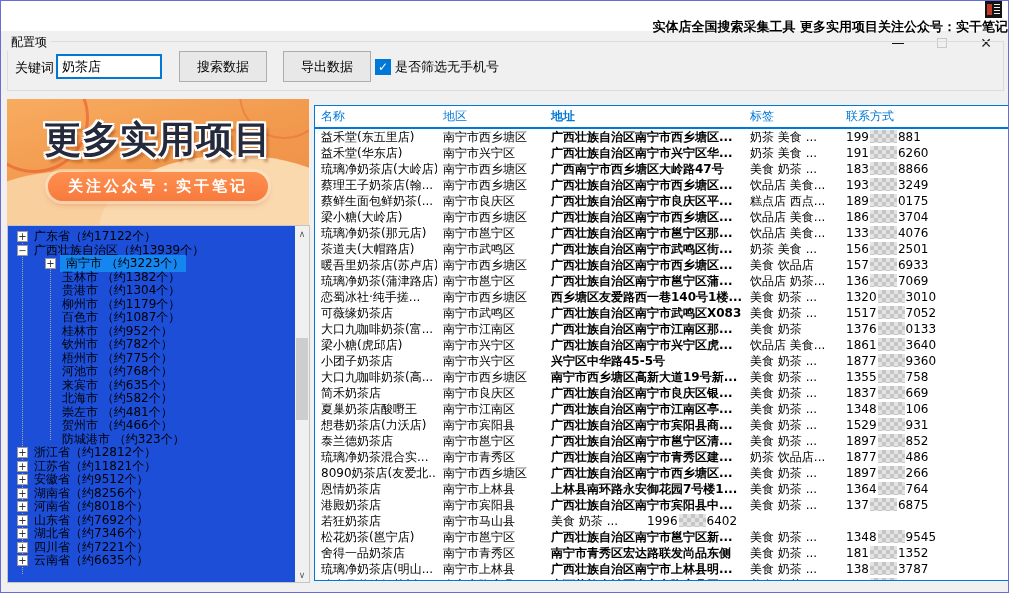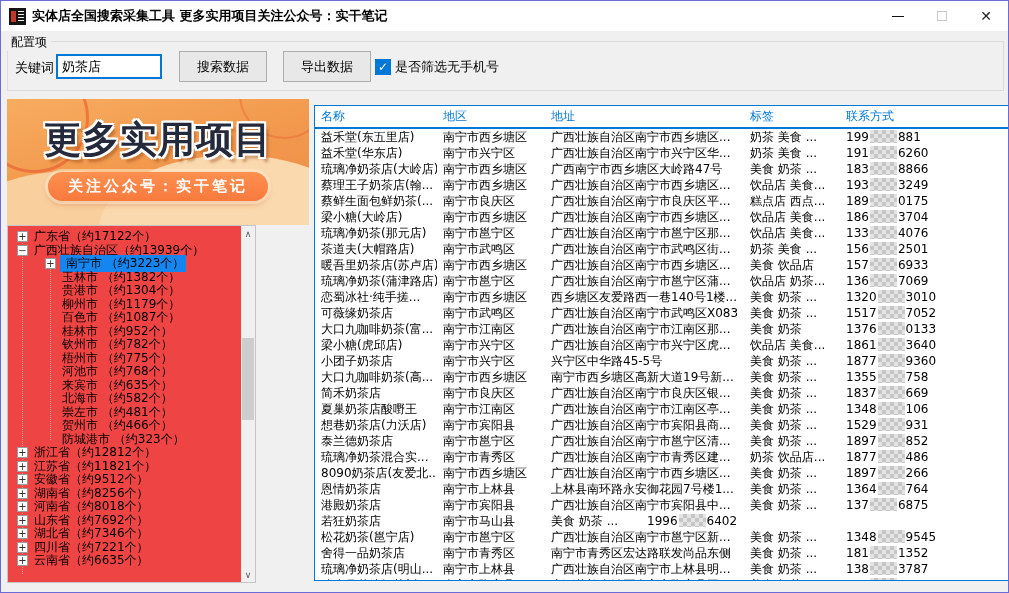--- a/index.html
+++ b/index.html
@@ -3,21 +3,21 @@
 <meta charset="utf-8">
 <style>
   * { margin:0; padding:0; box-sizing:border-box; }
   html,body { width:1009px; height:593px; }
   body { font-family:"DejaVu Sans","Liberation Sans",sans-serif; font-size:12px; color:#000; }
   .window { position:relative; width:1009px; height:593px; background:#f0f0f0;
             border:1px solid #6a6ad8; overflow:hidden; }
 
   
   .titlebar { position:absolute; top:0; left:0; right:0; height:30px; background:#ffffff;
-              display:flex; align-items:center; }
+              display:flex; align-items:flex-end;flex-direction:column; }
   .app-icon { width:17px; height:17px; margin:0 6px 0 8px; background:#141414; position:relative; flex:none; }
   .app-icon::before { content:""; position:absolute; left:2px; top:3px; width:5px; height:11px; background:#c0392b; }
   .app-icon::after { content:""; position:absolute; right:2px; top:3px; width:6px; height:11px;
                      background:repeating-linear-gradient(#eee 0 1px, #141414 1px 3px); }
   .title-text { font-weight:bold; font-size:13px; white-space:nowrap; }
   .win-controls { margin-left:auto; display:flex; height:100%; }
   .win-btn { width:44px; height:100%; display:flex; align-items:center; justify-content:center;
              font-size:13px; color:#222; }
   .min-glyph { width:12px; border-bottom:1px solid #111; height:1px; display:inline-block; }
   .max-glyph { width:10px; height:10px; border:1px solid #c9c9c9; display:inline-block; }
@@ -55,21 +55,21 @@
   .banner-headline { position:absolute; top:16px; width:100%; text-align:center; font-size:37px;
     font-weight:bold; letter-spacing:1px; color:#242a3b;
     text-shadow:-2px -2px 0 #fff, 2px -2px 0 #fff, -2px 2px 0 #fff, 2px 2px 0 #fff,
                  0 -2px 0 #fff, 0 2px 0 #fff, -2px 0 0 #fff, 2px 0 0 #fff, 4px 5px 3px rgba(140,60,10,.45); }
   .banner-pill { position:absolute; left:50%; transform:translateX(-50%); bottom:24px;
     padding:5px 20px; border-radius:17px; white-space:nowrap;
     background:linear-gradient(180deg,#fd9050,#f87a3d); color:#fff; font-size:15px; font-weight:bold;
     letter-spacing:3px; box-shadow:0 0 0 3px rgba(255,236,210,.55), 0 3px 6px rgba(190,70,20,.35); }
 
   
-  .tree { position:absolute; left:6px; top:224px; width:249px; height:358px; background:#ef4444;
+  .tree { position:absolute; left:6px; top:224px; width:303px; height:358px; background:#1d4ed8;
           border:1px solid #c5c5c5; overflow:hidden; }
   .tree-inner { position:absolute; left:0; top:0; right:14px; bottom:0; padding-top:4px; overflow:hidden; }
   .guide { position:absolute; border-left:1px dotted #a8a8a8; width:0; }
   .guide-root { left:14px; top:10px; height:338px; }
   .guide-child { left:42px; top:32px; height:182px; }
   .trow { display:flex; align-items:center; height:13.5px; white-space:nowrap; position:relative; }
   .trow .expander { width:11px; height:11px; border:1px solid #9a9a9a; background:#fff; flex:none;
       display:inline-flex; align-items:center; justify-content:center; font-size:10px; line-height:9px;
       color:#333; margin-right:4px; }
   .exp-plus .expander::before { content:"+"; }
@@ -89,21 +89,21 @@
   .sb-thumb { position:absolute; left:1px; width:12px; background:#cdcdcd; }
   .tree-thumb { top:112px; height:82px; }
   .table-thumb { top:17px; height:122px; }
 
   
   .tablebox { position:absolute; left:313px; top:104px; width:818px; height:476px; background:#fff;
               border:1px solid #0078d7; overflow:hidden; }
   .table-inner { position:absolute; left:0; top:0; right:14px; bottom:0; overflow:hidden; }
   .thead { display:flex; height:23px; align-items:center; color:#0078d7; border-bottom:2px solid #0078d7; }
   .cell { padding-left:6px; white-space:nowrap; overflow:hidden; flex:none; }
-  .c1 { width:122px; } .c2 { width:108px; } .c3 { width:199px; } .c4 { width:96px; }
+  .c1 { width:122px; } .c2 { width:108px; } .c3 { width:199px;font-weight:bold; } .c4 { width:96px; }
   .c5 { flex:1 1 auto; }
   .row { display:flex; height:16px; align-items:center; }
   .mosaic { display:inline-block; width:27px; height:13px; vertical-align:-2px; margin:0 1px;
     background:linear-gradient(45deg,#c6c6c6 25%,transparent 25%,transparent 75%,#c6c6c6 75%),
                linear-gradient(45deg,#c6c6c6 25%,#e4e4e4 25%,#e4e4e4 75%,#c6c6c6 75%);
     background-size:8px 8px; background-position:0 0,4px 4px; }
 </style>
 </head>
 <body>
 

